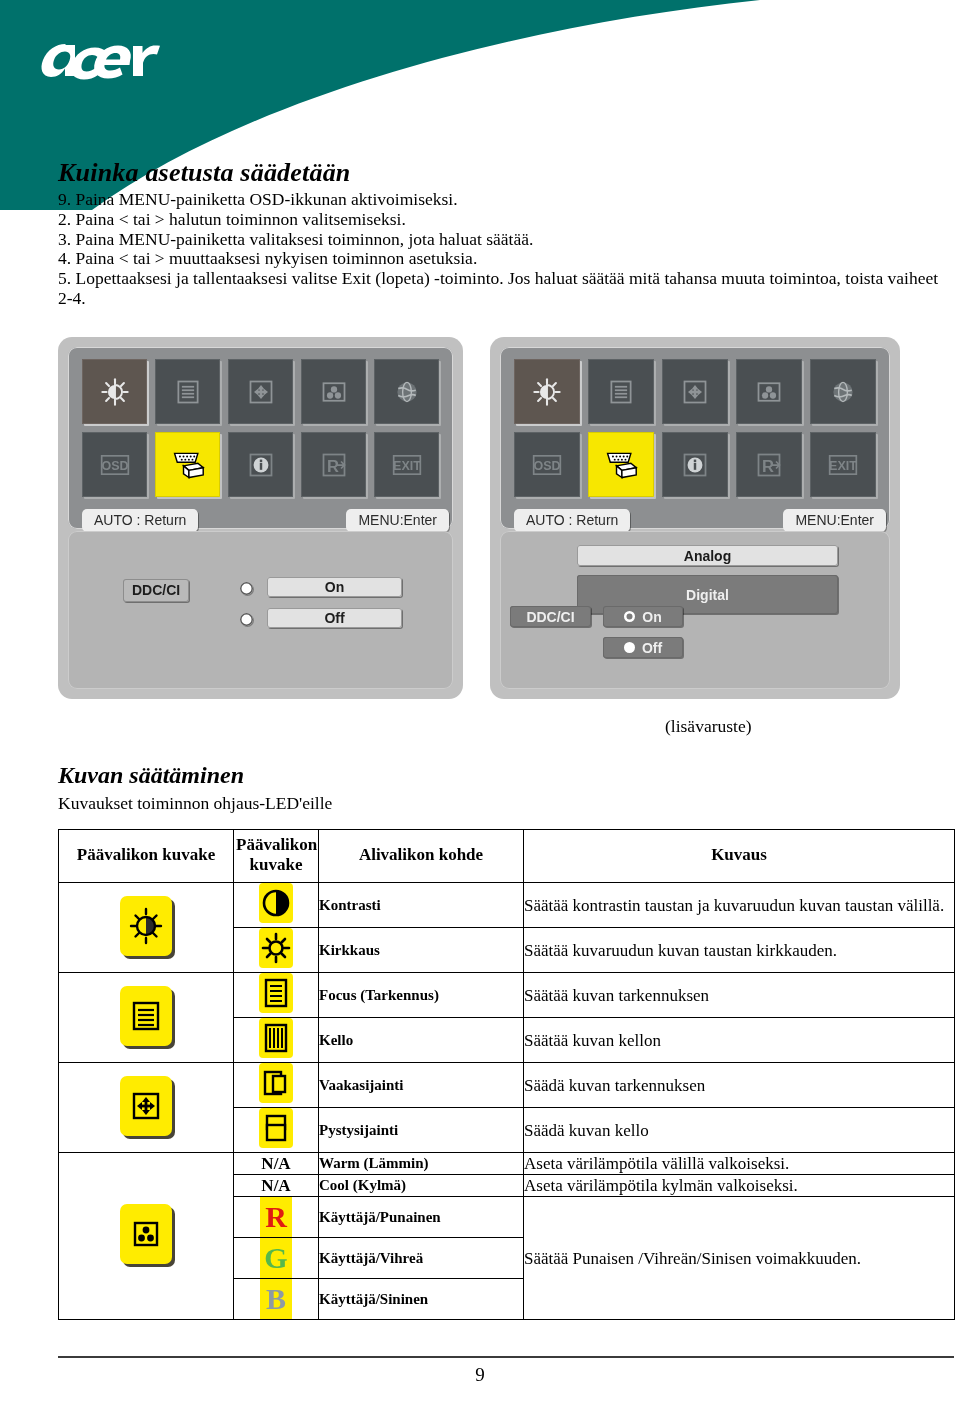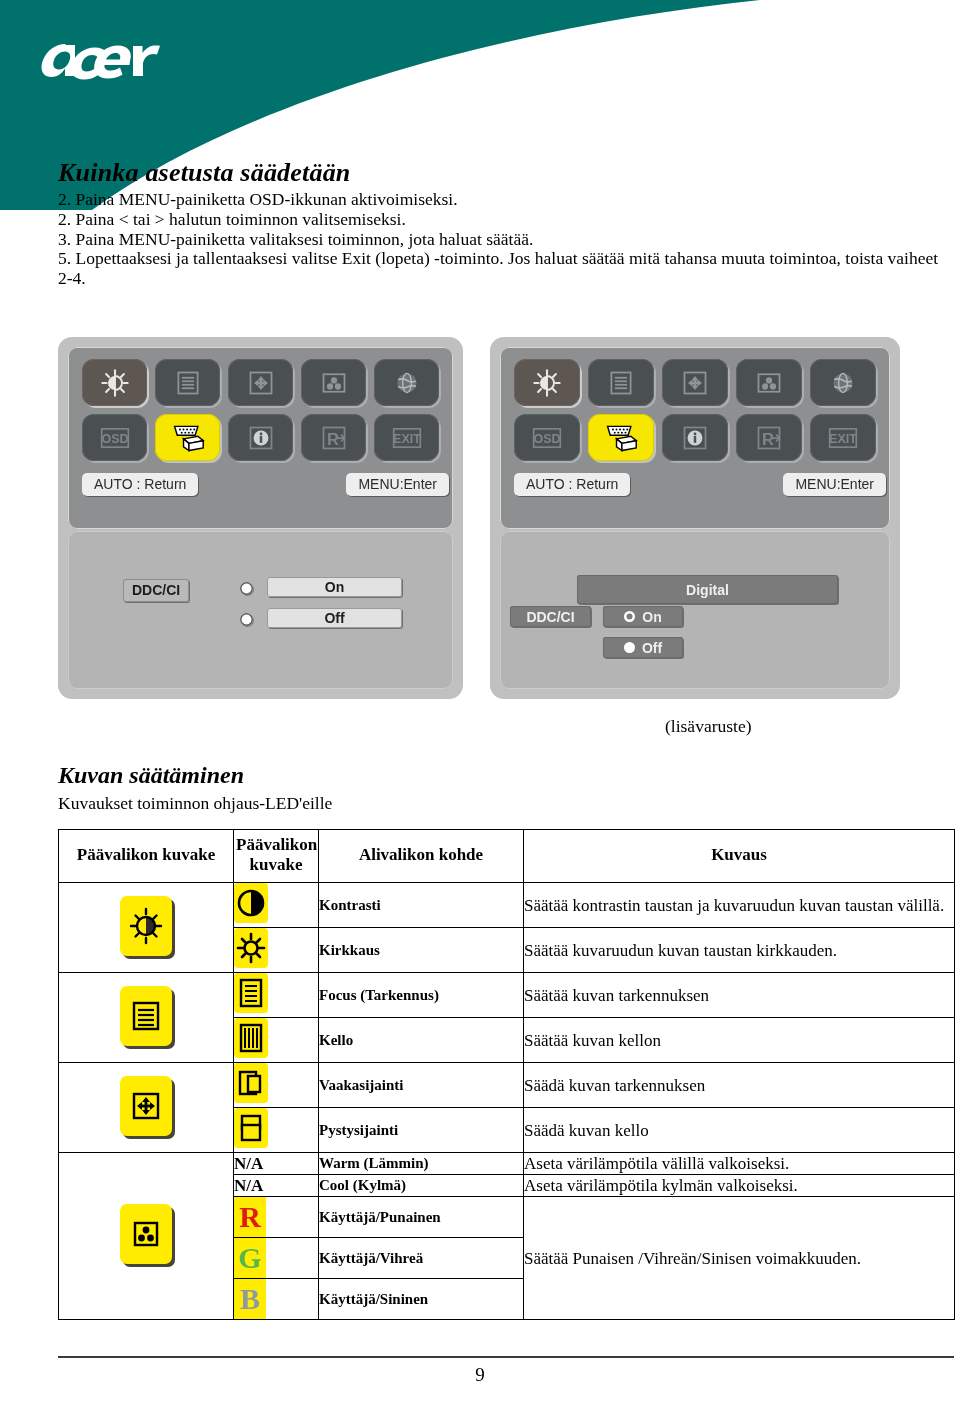--- a/index.html
+++ b/index.html
@@ -54,23 +54,23 @@
     border-radius:9px;
     box-shadow:inset 0 0 0 1px #d8d8d8;
   }
   .icon-grid{
     display:grid;
     grid-template-columns:repeat(5,1fr);
     gap:8px;
     padding:12px 14px 4px 14px;
   }
   .osd-icon{
-    height:47px;
+    height:65px;
     background:#4a4f52;
-    border-radius:12px;
+    border-radius:1px;
     display:flex;align-items:center;justify-content:center;
     box-shadow:inset 0 0 0 1px #5d6265, 2px 2px 0 rgba(255,255,255,.28);
   }
   .osd-icon.sel{ background:#5e5650; box-shadow:inset 0 0 0 1px #6e6560, 2px 2px 0 rgba(255,255,255,.55);}
   .osd-icon.hl{ background:#f7e700; box-shadow:inset 0 0 0 1px #d9cc00, 2px 2px 0 rgba(255,255,255,.45);}
   .osd-icon svg{display:block;}
 
   .osd-keys{
     display:flex;justify-content:space-between;
     padding:8px 4px 12px 14px;
@@ -153,21 +153,21 @@
   #tbl th{
     font-weight:bold;font-size:17px;text-align:center;
     padding:5px 2px 7px 2px;line-height:20px;
   }
   .c-main{width:175px;}
   .c-sub{width:85px;}
   .c-item{width:205px;}
   .c-desc{width:431px;}
 
   td.main-cell{text-align:center;}
-  td.sub-cell{}
+  td.sub-cell{text-align:center;}
   td.item-cell{
     font-weight:bold;font-size:15px;
     padding:3px 6px 4px 8px;line-height:19px;
   }
   td.desc-cell{
     font-size:17px;padding:3px 6px 4px 6px;line-height:21px;
   }
   .na{font-weight:bold;font-size:17px;}
 
   
@@ -212,23 +212,24 @@
         <path d="M80,22 C78,19 74,17.5 69,17.5 C58,17.5 49,24.5 46,34 C43,43 48,49.5 58,49.5 C63,49.5 68,48 72,45 L70,37.5 C67,40 63.5,41.5 60.5,41.5 C56,41.5 54.5,38 56,33 C57.5,28 61.5,25 66,25 C69,25 71,26 72.5,28 L80,22 Z"></path>
         <path d="M104,31 C107,22 102,15.5 92,15.5 C81.5,15.5 72,22.5 69,32 C66,41.5 71,48.5 82,48.5 C87.5,48.5 92.5,47 96.5,44.5 L94,37.5 C91,39.5 87.5,40.5 84.5,40.5 C80,40.5 78,38.5 78.5,35 L103.5,35 L104,31 Z M80,29.5 C82,25.5 85.5,23 89.5,23 C93.5,23 95,25.5 94,29.5 L80,29.5 Z"></path>
         <path d="M129,15.5 C124.5,15.5 120,18 116.5,23 L116.5,16 L107,16 L107,46 L117,46 L117,33 C118.5,27 122.5,24 127.5,24 C129,24 130,24.2 131,24.5 L134,15.8 C132.5,15.6 130.5,15.5 129,15.5 Z"></path>
       </g>
     </svg>
   </div>
 </div>
 
 <div id="howto">
   <div id="howto-title">Kuinka asetusta säädetään</div>
-  <div class="howto-line">2. Paina MENU-painiketta OSD-ikkunan aktivoimiseksi.</div>
+  <div class="howto-line">9. Paina MENU-painiketta OSD-ikkunan aktivoimiseksi.</div>
   <div class="howto-line">2. Paina &lt; tai &gt; halutun toiminnon valitsemiseksi.</div>
   <div class="howto-line">3. Paina MENU-painiketta valitaksesi toiminnon, jota haluat säätää.</div>
+  <div class="howto-line">4. Paina &lt; tai &gt; muuttaaksesi nykyisen toiminnon asetuksia.</div>
   <div class="howto-line wrap">5. Lopettaaksesi ja tallentaaksesi valitse Exit (lopeta) -toiminto. Jos haluat säätää mitä tahansa muuta toimintoa, toista vaiheet 2-4.</div>
 </div>
 
 <div id="osd-row">
 
   <div class="osd" id="osd-left" style="left:58px;top:2px;width:405px;height:362px;">
     <div class="osd-top" style="height:182px;">
       <div class="icon-grid">
 
         <div class="osd-icon sel">
@@ -477,21 +478,22 @@
 
       </div>
       <div class="osd-keys">
         <span class="keycap">AUTO : Return</span>
         <span class="keycap">MENU:Enter</span>
       </div>
     </div>
 
     <div class="osd-bottom" style="top:194px;">
       <div style="position:relative;height:156px;">
-        <div class="rpill dark" style="position:absolute;left:77px;top:44px;width:261px;height:29px;">Digital</div>
+        <div class="rpill light" style="position:absolute;left:77px;top:14px;width:261px;height:21px;">Analog</div>
+        <div class="rpill dark" style="position:absolute;left:77px;top:44px;width:261px;height:39px;">Digital</div>
         <div class="rpill dark" style="position:absolute;left:10px;top:75px;width:81px;height:21px;">DDC/CI</div>
         <div class="rpill dark" style="position:absolute;left:103px;top:75px;width:80px;height:21px;">
           <span class="rdot hollow"></span>
           <span>On</span>
         </div>
         <div class="rpill dark" style="position:absolute;left:103px;top:106px;width:80px;height:21px;">
           <span class="rdot solid"></span>
           <span>Off</span>
         </div>
       </div>

